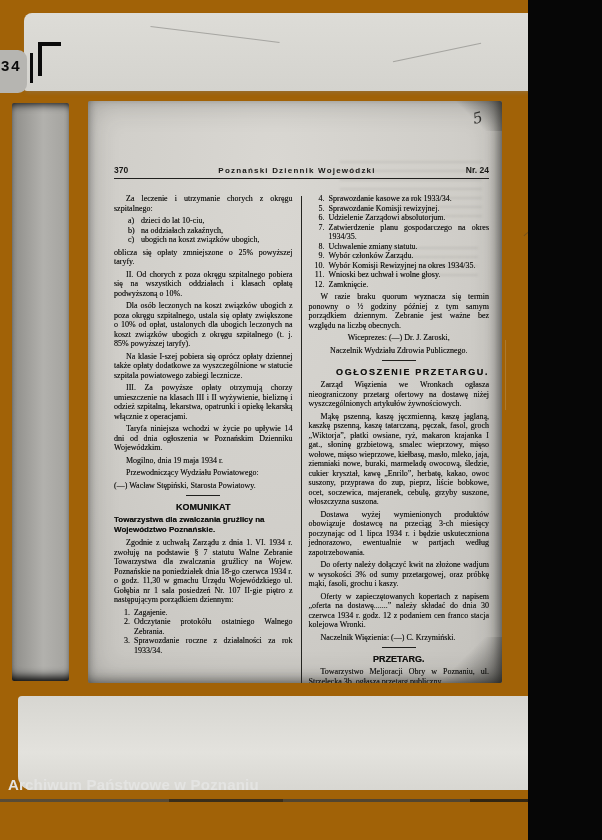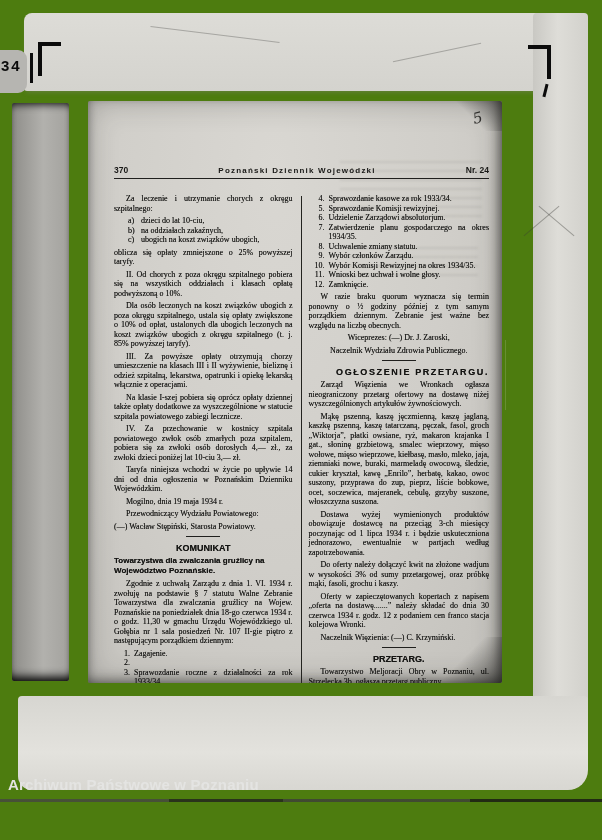--- a/index.html
+++ b/index.html
@@ -1,16 +1,16 @@
 <!DOCTYPE html>
 <html><head>
 <meta charset="utf-8">
 <style>
   html,body{margin:0;padding:0;background:#060606;}
-  .scene{position:relative;width:602px;height:840px;background:#4d7c0f;overflow:hidden;
+  .scene{position:relative;width:528px;height:840px;background:#a16207;overflow:hidden;
          font-family:"Liberation Serif","DejaVu Serif",serif;}
   
   .band{position:absolute;background:linear-gradient(180deg,#dddcd7,#d4d3ce);}
   .band-top{left:24px;top:13px;width:552px;height:78px;border-radius:8px 10px 3px 3px;
             box-shadow:0 3px 5px -2px rgba(130,130,125,.45);}
   .band-right{left:533px;top:13px;width:55px;height:750px;border-radius:4px;
             background:linear-gradient(90deg,#c9c8c3,#deddd8 45%,#d2d1cc);}
   .band-bottom{left:18px;top:696px;width:570px;height:94px;border-radius:4px 4px 20px 14px;
             background:linear-gradient(180deg,#d7d6d1,#e3e2dd 60%,#d8d7d2);}
   .patch-34{position:absolute;left:0;top:50px;width:27px;height:43px;background:#b6b5b1;
@@ -135,38 +135,38 @@
                 <span class="t">na oddziałach zakaźnych,</span>
               </div>
               <div class="li">
                 <span class="num">c)</span>
                 <span class="t">ubogich na koszt związków ubogich,</span>
               </div>
             </div>
             <div class="blk pn">oblicza się opłaty zmniejszone o 25% powyższej taryfy.</div>
             <div class="blk p">II. Od chorych z poza okręgu szpitalnego pobiera się na wszystkich oddziałach i klasach opłatę podwyższoną o 10%.</div>
             <div class="blk p">Dla osób leczonych na koszt związków ubogich z poza okręgu szpitalnego, ustala się opłaty zwiększone o 10% od opłat, ustalonych dla ubogich leczonych na koszt związków ubogich z okręgu szpitalnego (t. j. 85% powyższej taryfy).</div>
+            <div class="blk p">Na klasie I-szej pobiera się oprócz opłaty dziennej także opłaty dodatkowe za wyszczególnione w statucie szpitala powiatowego zabiegi lecznicze.</div>
             <div class="blk p">III. Za powyższe opłaty otrzymują chorzy umieszczenie na klasach III i II wyżywienie, bieliznę i odzież szpitalną, lekarstwa, opatrunki i opiekę lekarską włącznie z operacjami.</div>
-            <div class="blk p">Na klasie I-szej pobiera się oprócz opłaty dziennej także opłaty dodatkowe za wyszczególnione w statucie szpitala powiatowego zabiegi lecznicze.</div>
-            <div class="blk p">IV. Za przechowanie w kostnicy szpitala powiatowego zwłok osób zmarłych poza szpitalem, pobiera się za zwłoki osób dorosłych 4,— zł., za zwłoki dzieci poniżej lat 10-ciu 3,— zł.</div>
             <div class="blk p">Taryfa niniejsza wchodzi w życie po upływie 14 dni od dnia ogłoszenia w Poznańskim Dzienniku Wojewódzkim.</div>
             <div class="blk p">Mogilno, dnia 19 maja 1934 r.</div>
             <div class="blk p">Przewodniczący Wydziału Powiatowego:</div>
             <div class="blk pn">(—) Wacław Stępiński, Starosta Powiatowy.</div>
             <div class="rule"></div>
             <div class="blk h">KOMUNIKAT</div>
             <div class="blk hs">Towarzystwa dla zwalczania gruźlicy na Województwo Poznańskie.</div>
             <div class="blk p">Zgodnie z uchwałą Zarządu z dnia 1. VI. 1934 r. zwołuję na podstawie § 7 statutu Walne Zebranie Towarzystwa dla zwalczania gruźlicy na Wojew. Poznańskie na poniedziałek dnia 18-go czerwca 1934 r. o godz. 11,30 w gmachu Urzędu Wojewódzkiego ul. Gołębia nr 1 sala posiedzeń Nr. 107 II-gie piętro z następującym porządkiem dziennym:</div>
             <div class="blk list num">
               <div class="li">
                 <span class="num">1.</span>
                 <span class="t">Zagajenie.</span>
               </div>
               <div class="li">
                 <span class="num">2.</span>
+                <span class="t">Odczytanie protokółu ostatniego Walnego Zebrania.</span>
               </div>
               <div class="li">
                 <span class="num">3.</span>
                 <span class="t">Sprawozdanie roczne z działalności za rok 1933/34.</span>
               </div>
             </div>
           </div>
         <div class="col-divider"></div>
         <div class="col col-right" id="col-right">
             <div class="blk list num">

